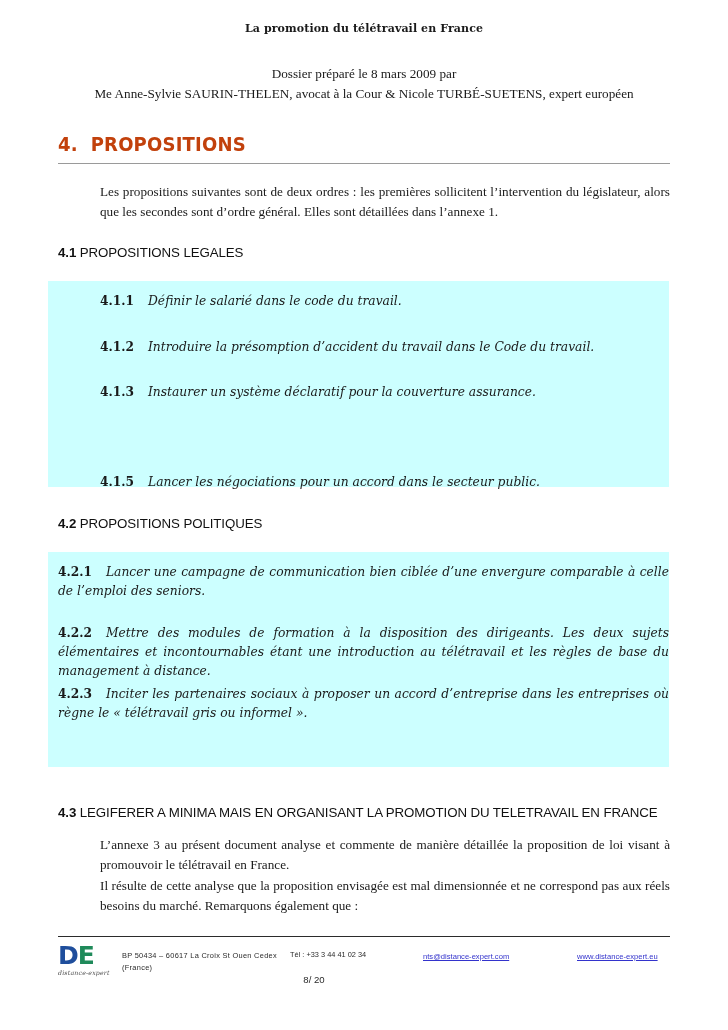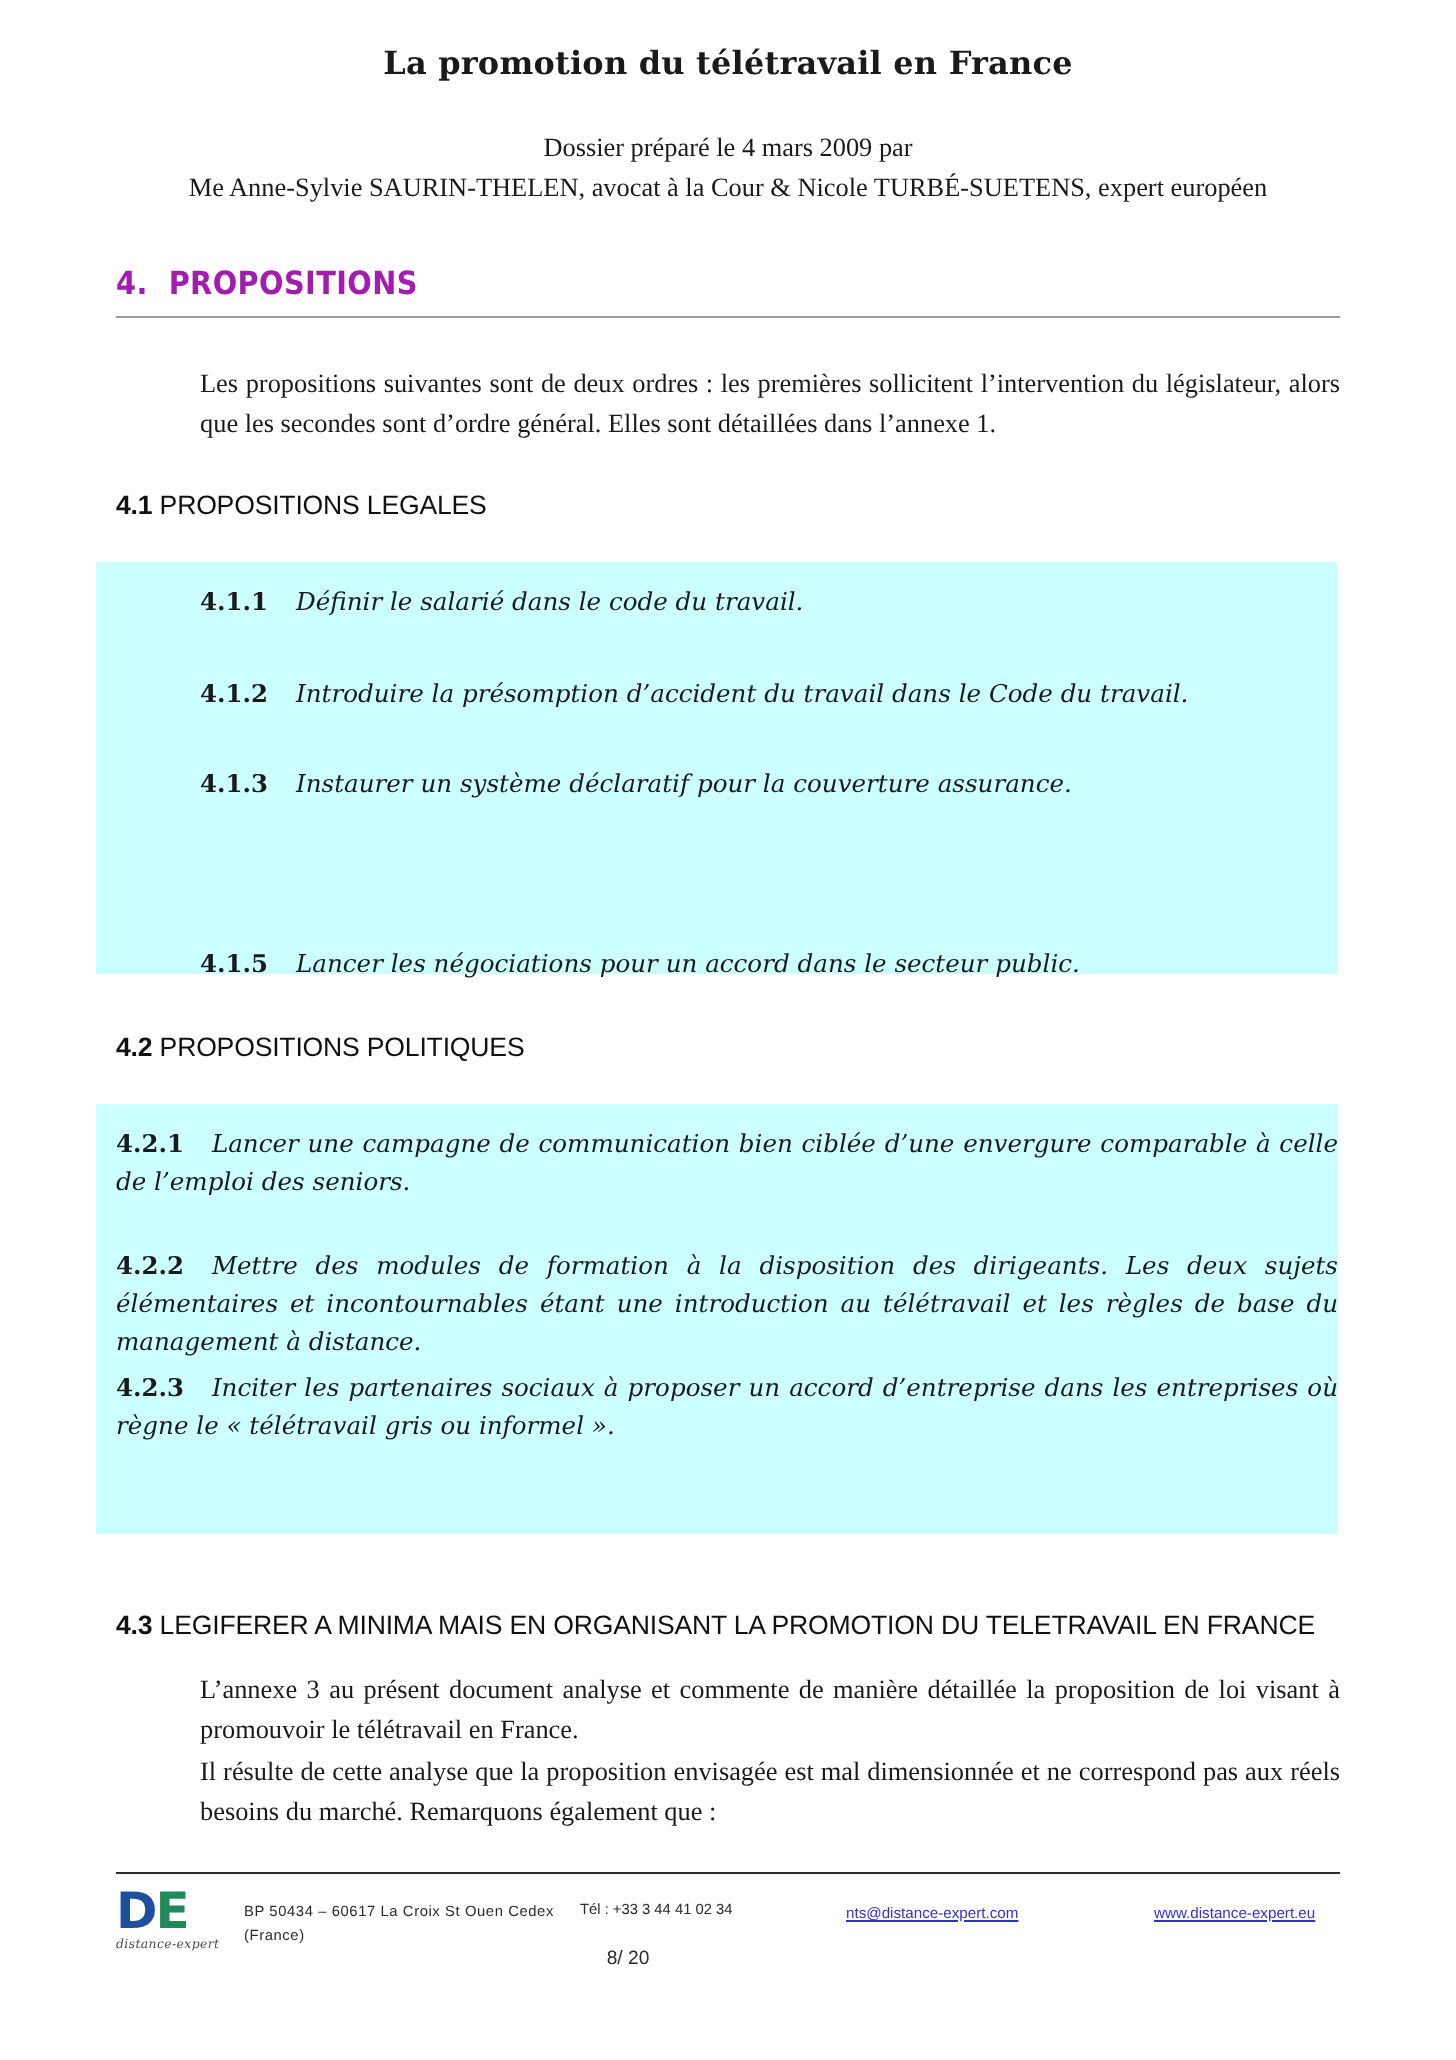--- a/index.html
+++ b/index.html
@@ -26,21 +26,21 @@
   .doc-header {
     position: absolute;
     left: 0;
     top: 22px;
     width: 728px;
     text-align: center;
   }
   .doc-header .title {
     font-family: "DejaVu Serif", serif;
     font-weight: bold;
-    font-size: 16px;
+    font-size: 11px;
     letter-spacing: .1px;
   }
   .doc-subheader {
     position: absolute;
     left: 0;
     top: 64px;
     width: 728px;
     text-align: center;
     line-height: 1.55;
   }
@@ -52,23 +52,23 @@
   
   .h1-wrap {
     position: absolute;
     left: 58px;
     top: 132px;
     width: 612px;
   }
   .h1 {
     font-family: "DejaVu Sans Condensed", "Liberation Sans", sans-serif;
     font-weight: bold;
-    font-size: 16px;
+    font-size: 20px;
     letter-spacing: .2px;
-    color: #a21caf;
+    color: #c2410c;
     white-space: pre;
   }
   .h1-rule {
     margin-top: 7px;
     height: 1px;
     background: #9a9a9a;
     width: 612px;
   }
 
   .intro {
@@ -247,21 +247,21 @@
 </head>
 <body>
 
 <div class="page">
 
   <div class="doc-header">
     <div class="title">La promotion du télétravail en France</div>
   </div>
 
   <div class="doc-subheader">
-    <div>Dossier préparé le 4 mars 2009 par</div>
+    <div>Dossier préparé le 8 mars 2009 par</div>
     <div>Me Anne-Sylvie SAURIN-THELEN, avocat à la Cour  &amp; Nicole TURBÉ-SUETENS, expert européen</div>
   </div>
 
   <div class="h1-wrap">
     <div class="h1"><span>4.</span>  <span>PROPOSITIONS</span></div>
     <div class="h1-rule"></div>
   </div>
 
   <div class="intro">Les propositions suivantes sont de deux ordres : les premières sollicitent l’intervention du législateur, alors que les secondes sont d’ordre général. Elles sont détaillées dans l’annexe 1.</div>
 

